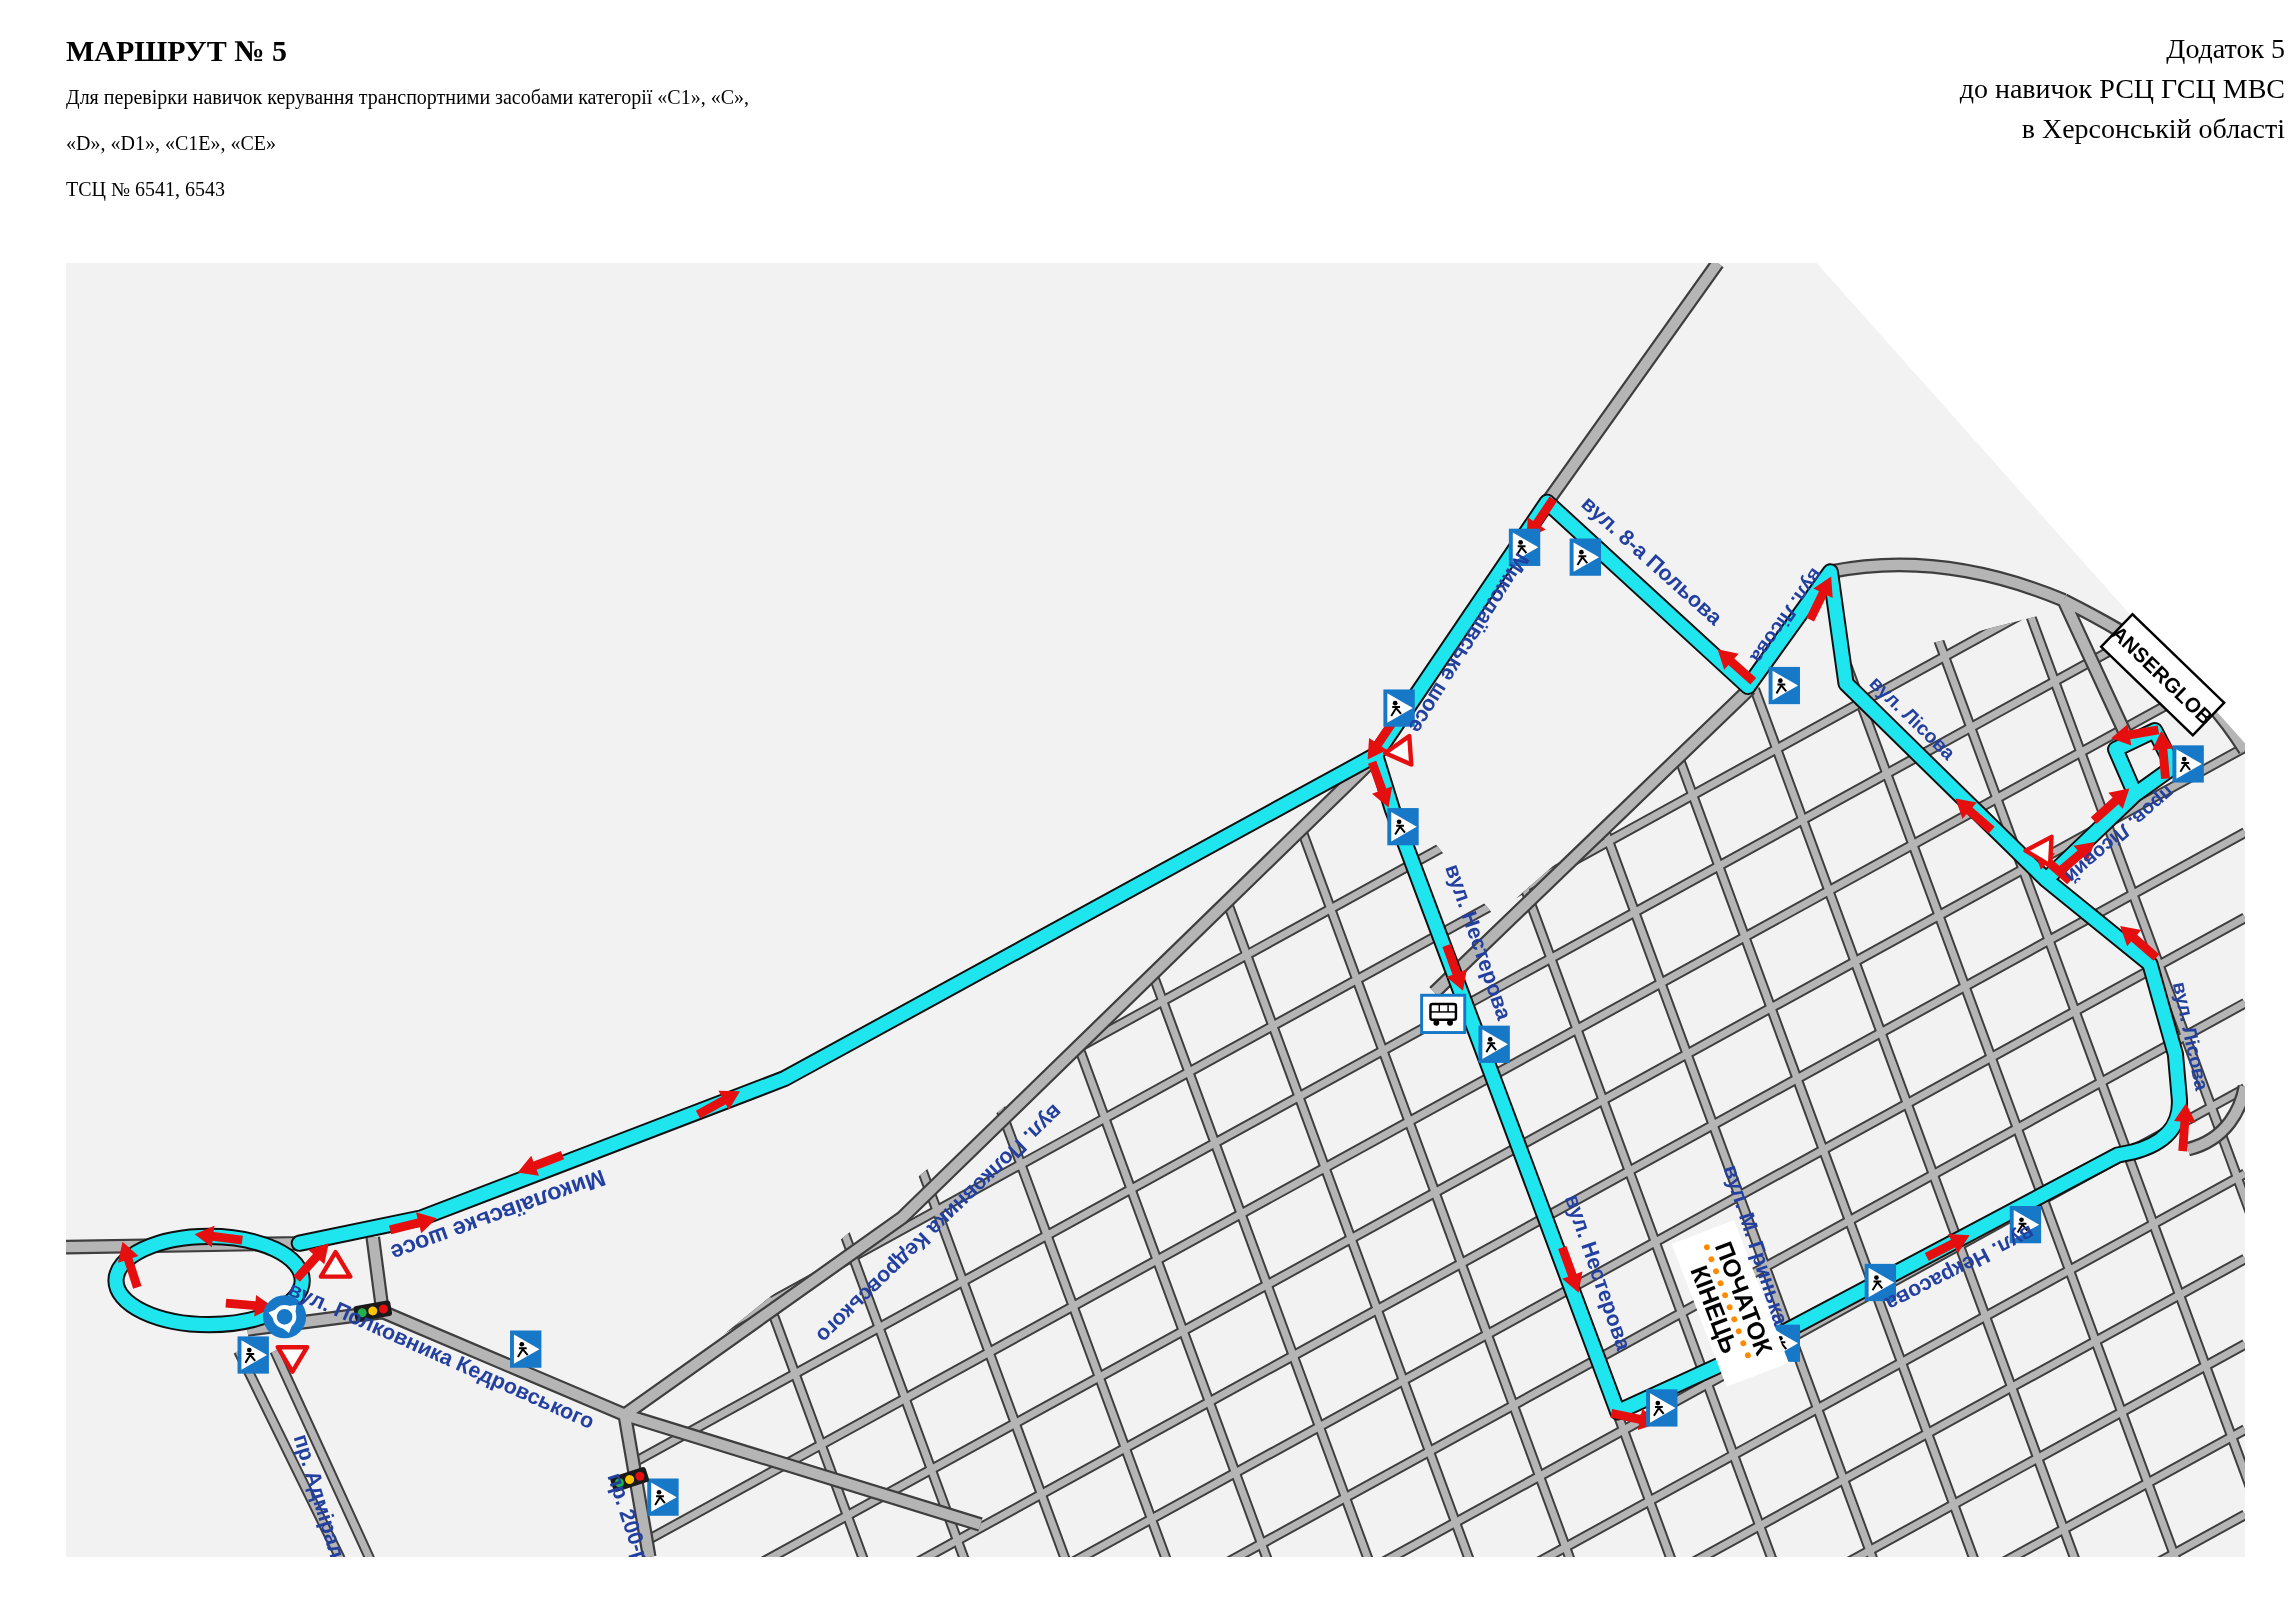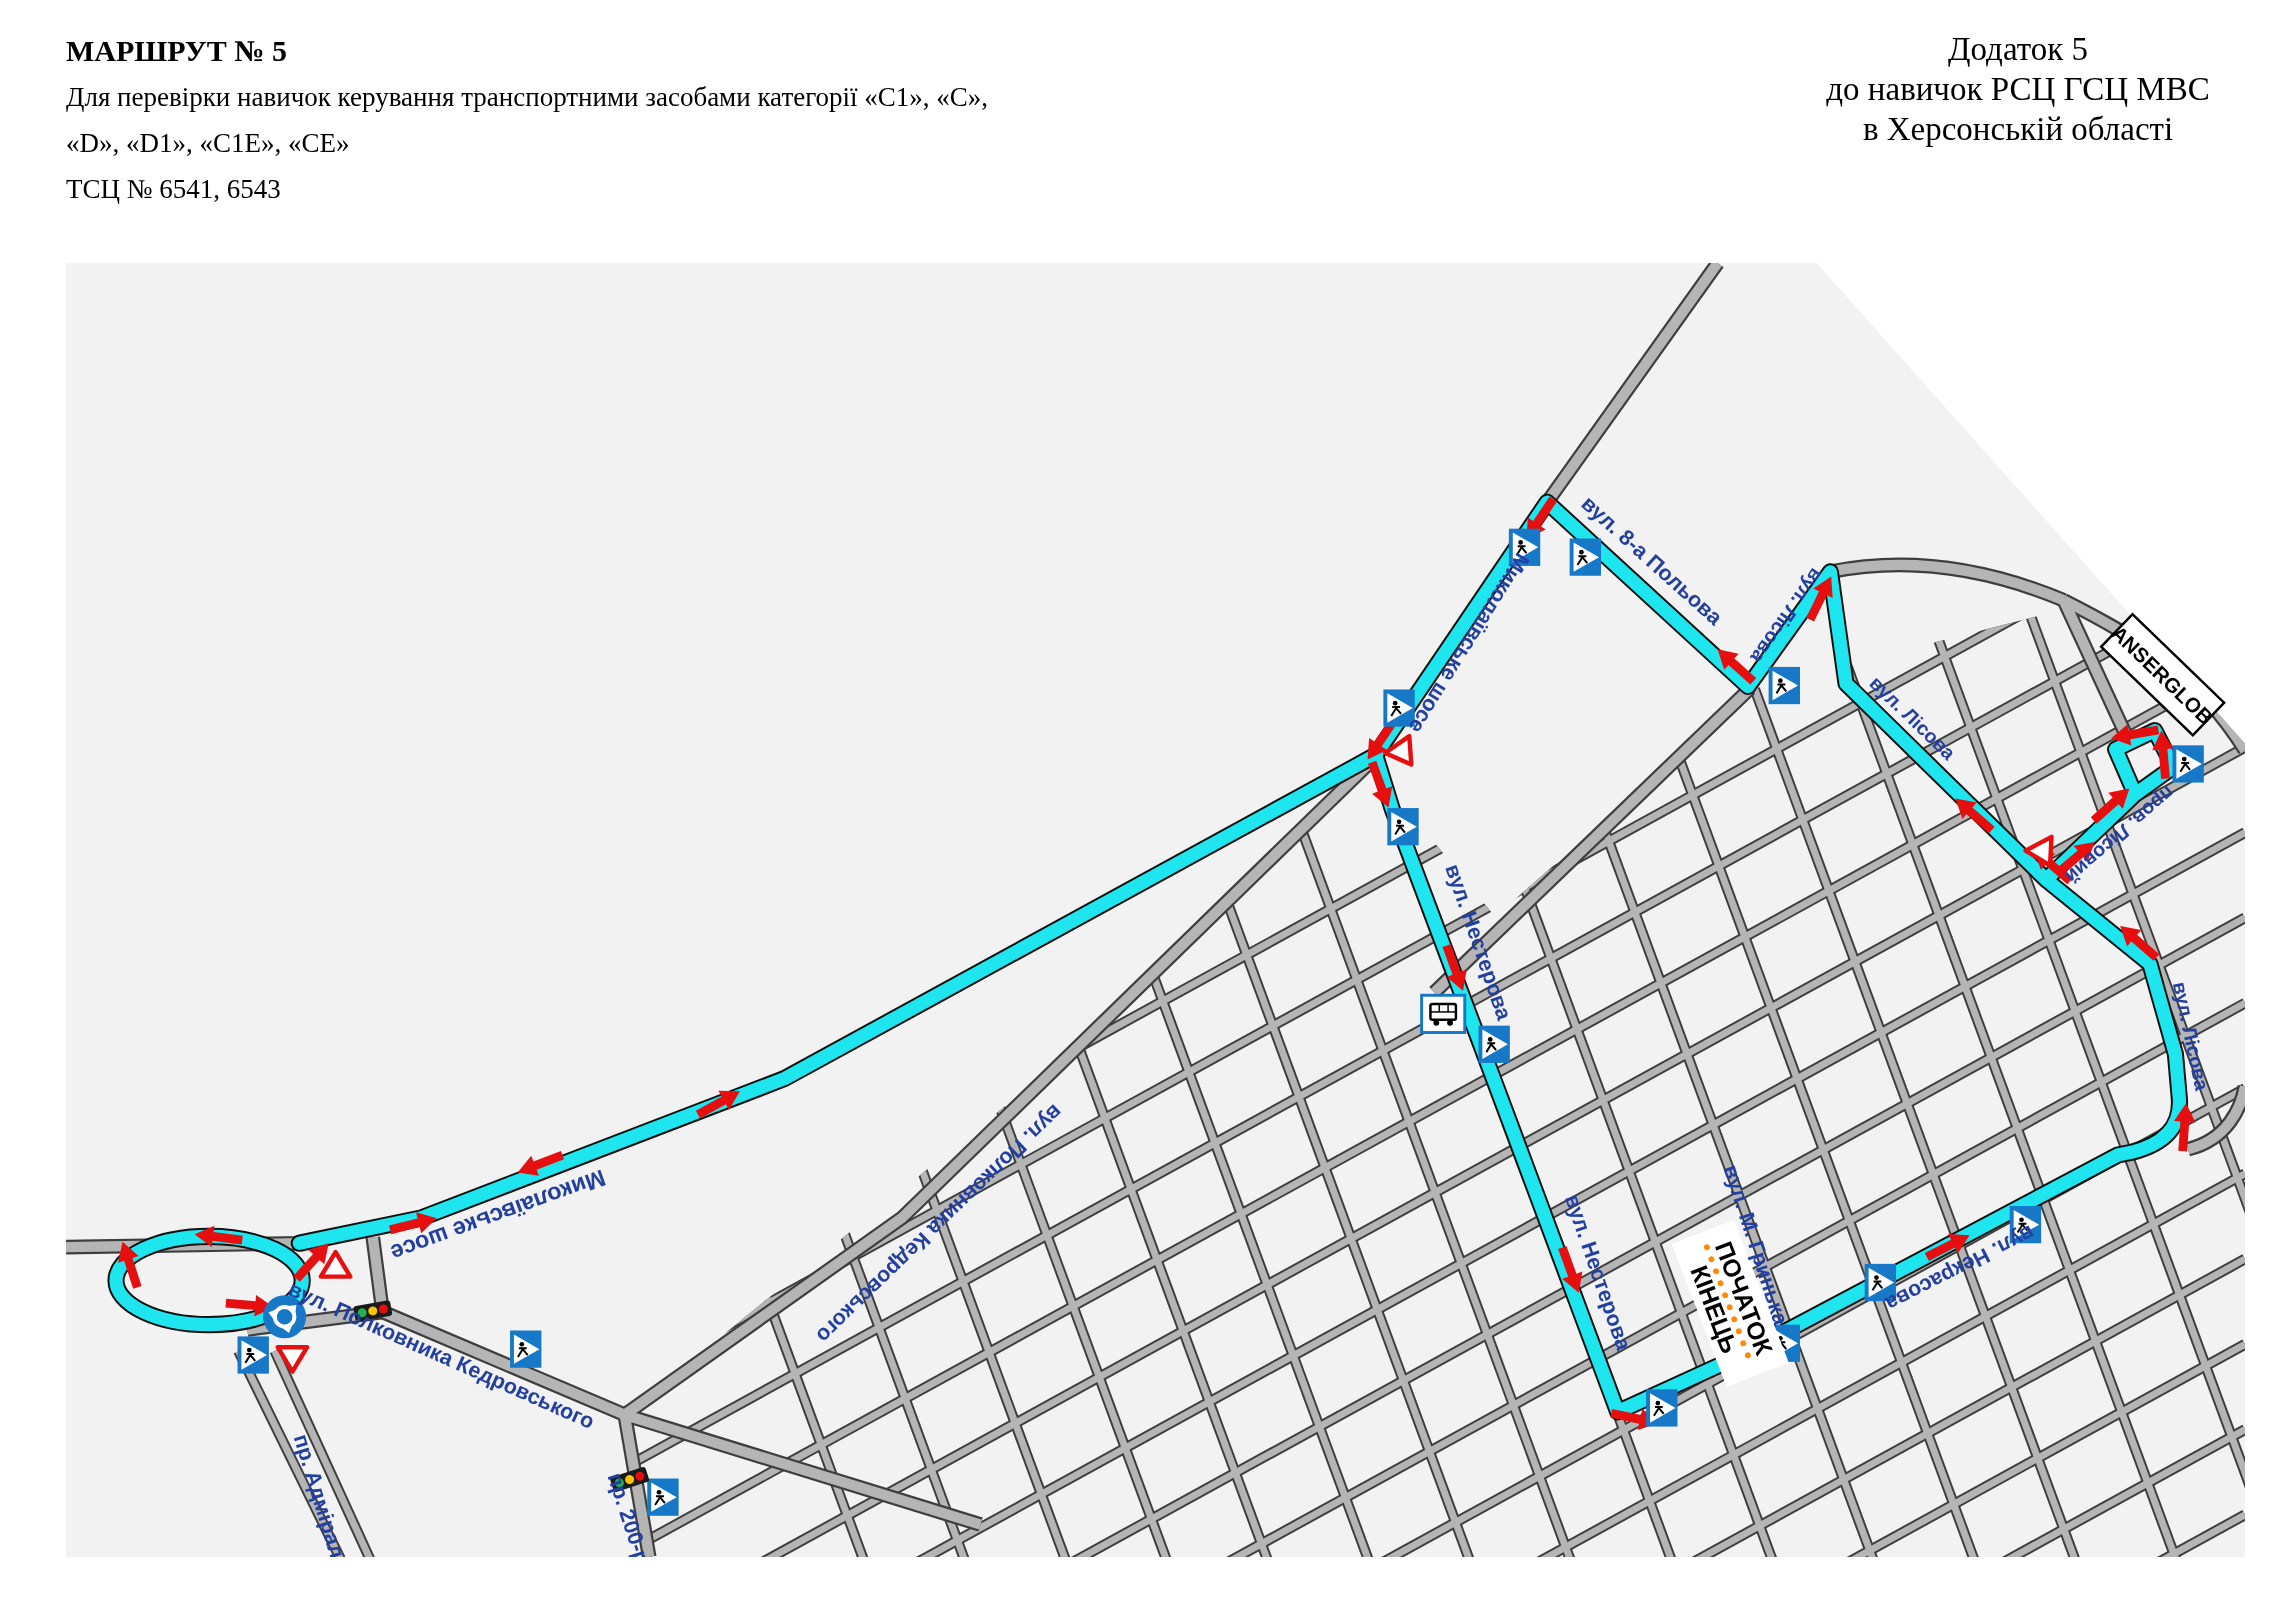--- a/index.html
+++ b/index.html
@@ -1,21 +1,21 @@
 <!DOCTYPE html>
 <html><head>
 <meta charset="utf-8">
 <style>
   html,body{margin:0;padding:0;}
   body{width:2293px;height:1621px;position:relative;background:#ffffff;overflow:hidden;
        font-family:"Liberation Serif", serif;}
   .header{position:absolute;left:66px;top:27.4px;width:1696px;text-align:left;color:#000;}
   .header .title{font-size:30px;font-weight:bold;line-height:47px;}
-  .header .line{font-size:27px;line-height:46px;}
-  .annex{position:absolute;left:1751px;top:29px;width:534px;color:#000;font-size:33px;line-height:40px;text-align:center;}
+  .header .line{font-size:20px;line-height:46px;}
+  .annex{position:absolute;left:1751px;top:29px;width:534px;color:#000;font-size:28px;line-height:40px;text-align:right;}
   .map-wrap{position:absolute;left:66px;top:263px;width:2179px;height:1294px;}
   svg text.slabel{font-family:"Liberation Sans", sans-serif;font-weight:bold;fill:#2340A0;}
   svg text.marker{font-family:"Liberation Sans", sans-serif;font-weight:bold;fill:#000;}
   svg text.agl{font-family:"Liberation Sans", sans-serif;font-weight:bold;fill:#000;}
 </style>
 </head>
 <body>
 
 <div class="header">
   <div class="title">МАРШРУТ № 5</div>

